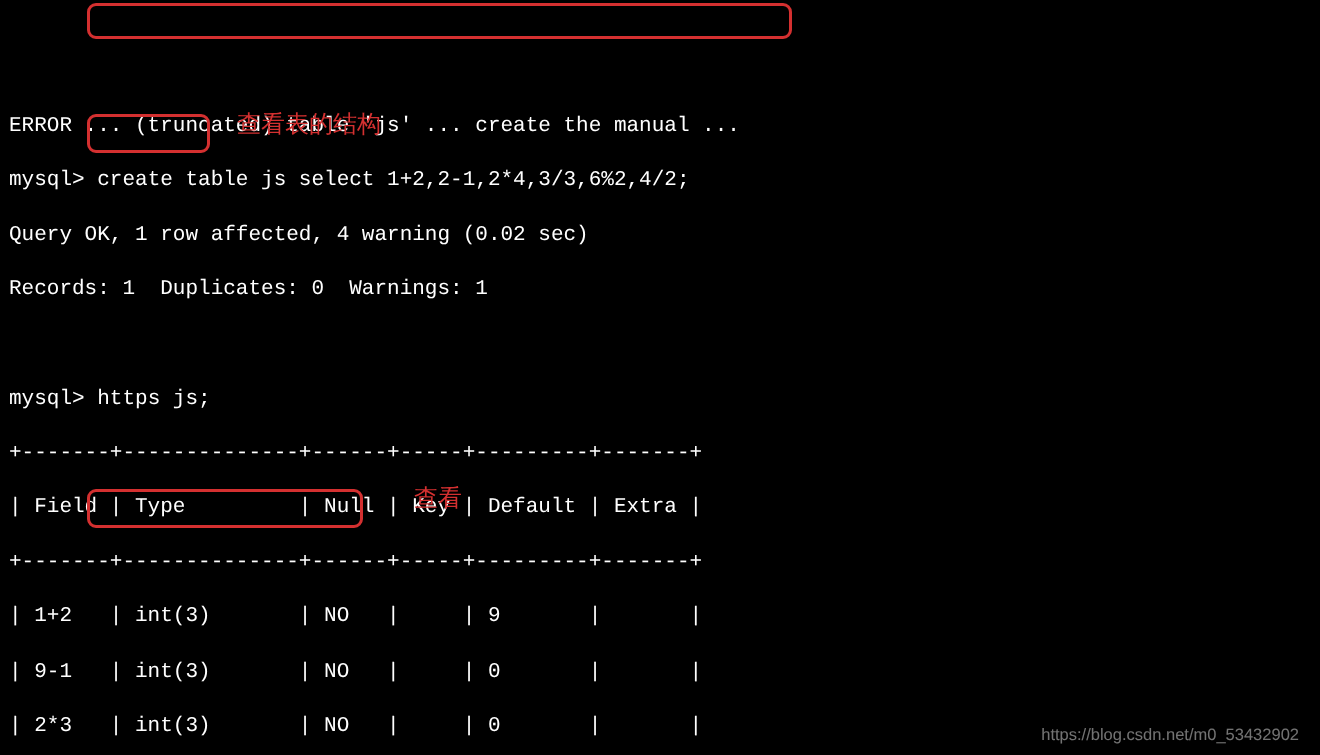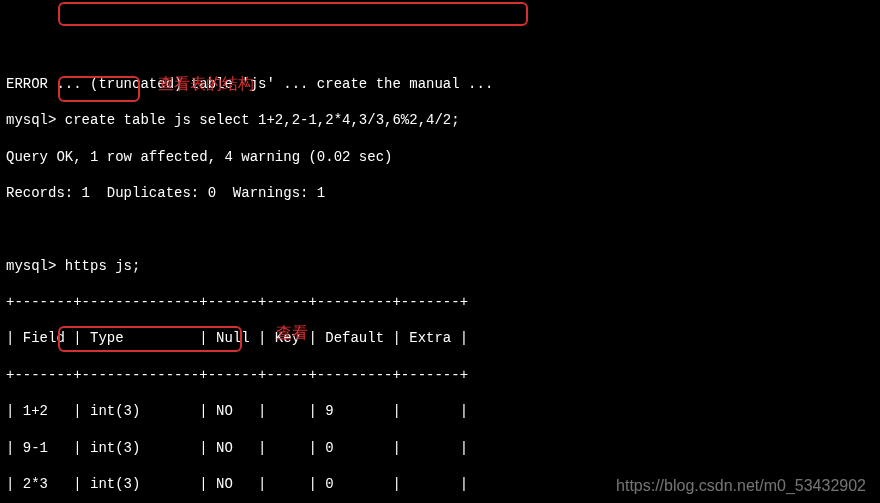--- a/index.html
+++ b/index.html
@@ -35,21 +35,21 @@
       pointer-events: none;
     }
     .anno1 { left: 158px; top: 74px; }
     .anno2 { left: 276px; top: 323px; }
     .watermark {
       position: absolute;
       right: 14px;
       bottom: 6px;
       color: rgba(255,255,255,0.45);
       font-family: Arial, sans-serif;
-      font-size: 16px;
+      font-size: 11px;
       white-space: nowrap;
       pointer-events: none;
     }
   </style>
 </head>
 <body>
 
 
 
 <span class="line"><span>ERROR ... (truncated) table 'js' ... create the manual ...</span></span>

